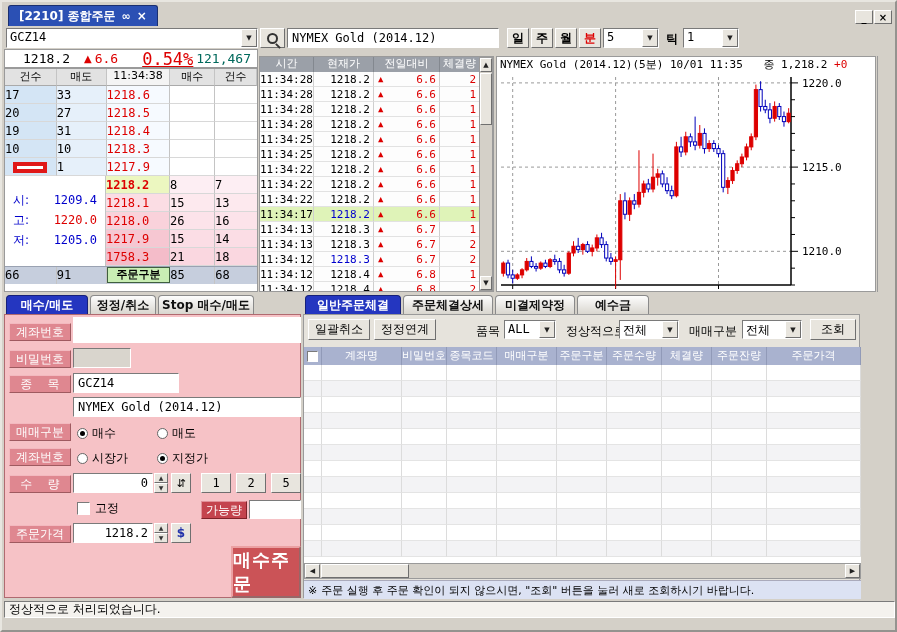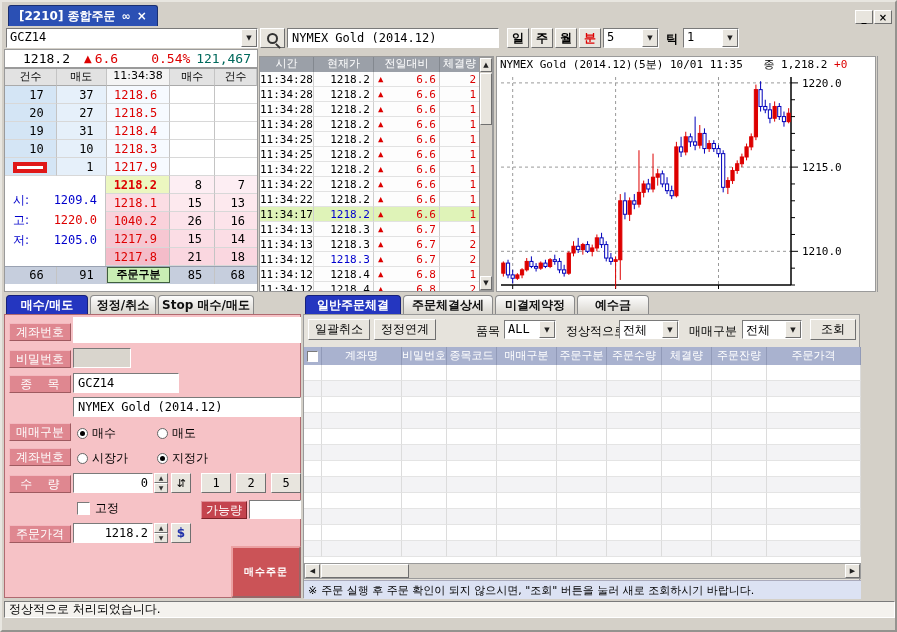--- a/index.html
+++ b/index.html
@@ -18,21 +18,21 @@
                  font-size:7px; display:flex; align-items:center; justify-content:center; color:#222; }
   .titletab { background:#2b50b4; color:#fff; font-weight:bold; display:flex; align-items:center;
               gap:6px; padding:0 10px; border:1px solid #1a2f70; border-bottom:none;
               border-radius:3px 3px 0 0; }
   .tab { border:1px solid #8a8a8a; border-bottom:none; border-radius:4px 4px 0 0;
          background:linear-gradient(#fdfdfd,#d9d6cf); display:flex; align-items:center;
          justify-content:center; font-weight:bold; font-size:12px; color:#111; }
   .tab.active { background:#2436c0; color:#fff; border-color:#16207a; }
   .ob-row { display:flex; height:18px; line-height:18px; }
   .ob-cell { border-right:1px solid #c4c4c4; border-bottom:1px solid #d8d8d8;
-             text-align:right; padding-right:12px; font-family:"DejaVu Sans Mono",monospace; font-size:12px; }
+             padding-right:12px; font-family:"DejaVu Sans Mono",monospace; font-size:12px; }
   .ts-row { display:flex; height:15px; line-height:15px; font-family:"DejaVu Sans Mono",monospace; font-size:11px; }
   .ts-cell { border-right:1px solid #cfcfcf; border-bottom:1px solid #e2e2e2; text-align:right; padding-right:3px; }
   .hdrcell { color:#fff; background:#9ba0a8; border-right:1px solid #83888f; text-align:center; font-size:11px; }
   .otable-h { background:#a9b2cf; color:#fff; border-right:1px solid #919ab8; text-align:center;
               font-size:11px; line-height:17px; height:18px; }
   .otable-c { border-right:1px solid #dcdcdc; border-bottom:1px solid #e4e4e4; height:16px; }
   .plabel { background:#df8790; color:#fff; border:1px solid; border-color:#f3b9bf #9f5a60 #9f5a60 #f3b9bf;
             display:flex; align-items:center; justify-content:center; font-size:12px; white-space:pre; }
   .radio { width:11px; height:11px; border-radius:50%; background:#fff; border:1px solid #666;
            display:inline-block; vertical-align:-2px; margin-right:4px; position:relative; }
@@ -94,36 +94,36 @@
   <div class="abs" style="left:664px; top:29px; font-weight:bold;">틱</div>
   <div class="abs combo" style="left:681px; top:26px; width:56px; height:20px;">
     <span class="val mono">1</span>
     <span class="drop">▼</span>
   </div>
 
   <div class="abs" style="left:2px; top:47px; width:254px; height:19px; background:#fff; border:1px solid #9a9a9a; display:flex; align-items:center;">
     <span class="mono" style="margin-left:18px; font-size:13px;">1218.2</span>
     <span style="margin-left:14px; color:#dd0000; font-size:10px;">▲</span>
     <span class="mono" style="margin-left:3px; color:#dd0000; font-size:13px;">6.6</span>
-    <span class="mono" style="margin-left:33px; color:#dd0000; font-size:13px;">0.54%</span>
+    <span class="mono" style="margin-left:24px; color:#dd0000; font-size:17px;text-decoration:underline;">0.54%</span>
     <span class="mono" style="margin-left:auto; margin-right:6px; color:#00695c; font-size:13px;">121,467</span>
   </div>
 
   <div class="abs" style="left:2px; top:66px; width:254px; height:224px; background:#fff; border:1px solid #9a9a9a; overflow:hidden;">
     <div id="ob-header" style="display:flex; height:17px;">
         <div class="ob-cell" style="width: 52px; text-align: center; padding-right: 0px; background: rgb(226, 226, 226); font-family: &quot;DejaVu Sans&quot;, sans-serif; font-size: 11px; border-bottom: 1px solid rgb(170, 170, 170);">건수</div>
         <div class="ob-cell" style="width: 50px; text-align: center; padding-right: 0px; background: rgb(226, 226, 226); font-family: &quot;DejaVu Sans&quot;, sans-serif; font-size: 11px; border-bottom: 1px solid rgb(170, 170, 170);">매도</div>
         <div class="ob-cell" style="width: 64px; text-align: center; padding-right: 0px; background: rgb(244, 244, 244); font-family: &quot;DejaVu Sans&quot;, sans-serif; font-size: 11px; border-bottom: 1px solid rgb(170, 170, 170);">11:34:38</div>
         <div class="ob-cell" style="width: 45px; text-align: center; padding-right: 0px; background: rgb(226, 226, 226); font-family: &quot;DejaVu Sans&quot;, sans-serif; font-size: 11px; border-bottom: 1px solid rgb(170, 170, 170);">매수</div>
         <div class="ob-cell" style="width: 42px; text-align: center; padding-right: 0px; background: rgb(226, 226, 226); font-family: &quot;DejaVu Sans&quot;, sans-serif; font-size: 11px; border-bottom: 1px solid rgb(170, 170, 170);">건수</div>
       </div>
     <div id="ob-asks">
         <div class="ob-row">
           <div class="ob-cell" style="width: 52px; background: rgb(212, 229, 245);">17</div>
-          <div class="ob-cell" style="width: 50px; background: rgb(230, 240, 250);">37</div>
+          <div class="ob-cell" style="width: 50px; background: rgb(230, 240, 250);">33</div>
           <div class="ob-cell" style="width: 64px; background: rgb(246, 250, 255); color: rgb(221, 0, 0);">1218.6</div>
           <div class="ob-cell" style="width: 45px; background: rgb(255, 255, 255);"></div>
           <div class="ob-cell" style="width: 42px; background: rgb(255, 255, 255); border-right: none;"></div>
         </div>
         <div class="ob-row">
           <div class="ob-cell" style="width: 52px; background: rgb(212, 229, 245);">20</div>
           <div class="ob-cell" style="width: 50px; background: rgb(230, 240, 250);">27</div>
           <div class="ob-cell" style="width: 64px; background: rgb(246, 250, 255); color: rgb(221, 0, 0);">1218.5</div>
           <div class="ob-cell" style="width: 45px; background: rgb(255, 255, 255);"></div>
           <div class="ob-cell" style="width: 42px; background: rgb(255, 255, 255); border-right: none;"></div>
@@ -170,31 +170,31 @@
             <div class="ob-cell" style="width: 64px; background: rgb(236, 247, 192); color: rgb(221, 0, 0); font-weight: bold;">1218.2</div>
             <div class="ob-cell" style="width: 45px; background: rgb(253, 238, 243);">8</div>
             <div class="ob-cell" style="width: 42px; background: rgb(253, 238, 243); border-right: none;">7</div>
           </div>
           <div class="ob-row">
             <div class="ob-cell" style="width: 64px; background: rgb(251, 221, 228); color: rgb(221, 0, 0); font-weight: normal;">1218.1</div>
             <div class="ob-cell" style="width: 45px; background: rgb(253, 233, 238);">15</div>
             <div class="ob-cell" style="width: 42px; background: rgb(253, 233, 238); border-right: none;">13</div>
           </div>
           <div class="ob-row">
-            <div class="ob-cell" style="width: 64px; background: rgb(249, 210, 219); color: rgb(221, 0, 0); font-weight: normal;">1040.2</div>
+            <div class="ob-cell" style="width: 64px; background: rgb(249, 210, 219); color: rgb(221, 0, 0); font-weight: normal;">1218.0</div>
             <div class="ob-cell" style="width: 45px; background: rgb(252, 227, 234);">26</div>
             <div class="ob-cell" style="width: 42px; background: rgb(252, 227, 234); border-right: none;">16</div>
           </div>
           <div class="ob-row">
             <div class="ob-cell" style="width: 64px; background: rgb(246, 199, 210); color: rgb(221, 0, 0); font-weight: normal;">1217.9</div>
             <div class="ob-cell" style="width: 45px; background: rgb(251, 221, 229);">15</div>
             <div class="ob-cell" style="width: 42px; background: rgb(251, 221, 229); border-right: none;">14</div>
           </div>
           <div class="ob-row">
-            <div class="ob-cell" style="width: 64px; background: rgb(244, 188, 201); color: rgb(221, 0, 0); font-weight: normal;">1217.8</div>
+            <div class="ob-cell" style="width: 64px; background: rgb(244, 188, 201); color: rgb(221, 0, 0); font-weight: normal;">1758.3</div>
             <div class="ob-cell" style="width: 45px; background: rgb(250, 215, 224);">21</div>
             <div class="ob-cell" style="width: 42px; background: rgb(250, 215, 224); border-right: none;">18</div>
           </div>
         </div>
     </div>
     <div id="ob-footer" style="display:flex; height:18px; background:#c6cedd; border-top:1px solid #9aa2b2;">
         <div class="ob-cell" style="width: 52px; line-height: 17px; background: transparent; border-bottom: none;">66</div>
         <div class="ob-cell" style="width: 50px; line-height: 17px; background: transparent; border-bottom: none;">91</div>
         <div style="width: 64px; height: 16px; margin: 0px; background: rgb(201, 238, 180); border: 1px solid rgb(63, 95, 63); text-align: center; line-height: 14px; font-size: 11px; font-weight: bold;">주문구분</div>
         <div class="ob-cell" style="width: 45px; line-height: 17px; background: transparent; border-bottom: none;">85</div>
@@ -585,21 +585,21 @@
     <div class="plabel abs" style="left:4px; top:210px; width:62px; height:18px;">주문가격</div>
     <div class="inset abs mono" style="left:68px; top:208px; width:80px; height:20px; line-height:18px; text-align:right; padding-right:4px;">1218.2</div>
     <div class="spin abs" style="left:149px; top:208px; height:20px;">
       <div>▲</div>
         <div>▼</div>
     </div>
     <div class="btn abs" style="left:166px; top:208px; width:20px; height:20px; font-weight:bold; color:#2233aa;">
         <span>$</span>
       </div>
 
-    <div class="abs" style="left:226px; top:231px; width:70px; height:52px; background:#cb5357; border:2px outset #eba0a2; color:#fff; font-weight:bold; font-size:10px; display:flex; align-items:center; justify-content:center; letter-spacing:1px;">
+    <div class="abs" style="left:226px; top:231px; width:70px; height:52px; background:#cb5357; border:2px outset #eba0a2; color:#fff; font-weight:bold; font-size:18px; display:flex; align-items:center; justify-content:center; letter-spacing:1px;">
         <span>매수주문</span>
       </div>
   </div>
 
   <div id="or-tabs" class="abs" style="left:303px; top:293px; height:19px; display:flex; gap:2px;">
       <div class="tab active" style="width: 96px; height: 19px;">일반주문체결</div>
       <div class="tab" style="width: 90px; height: 19px;">주문체결상세</div>
       <div class="tab" style="width: 80px; height: 19px;">미결제약정</div>
       <div class="tab" style="width: 72px; height: 19px;">예수금</div>
     </div>

